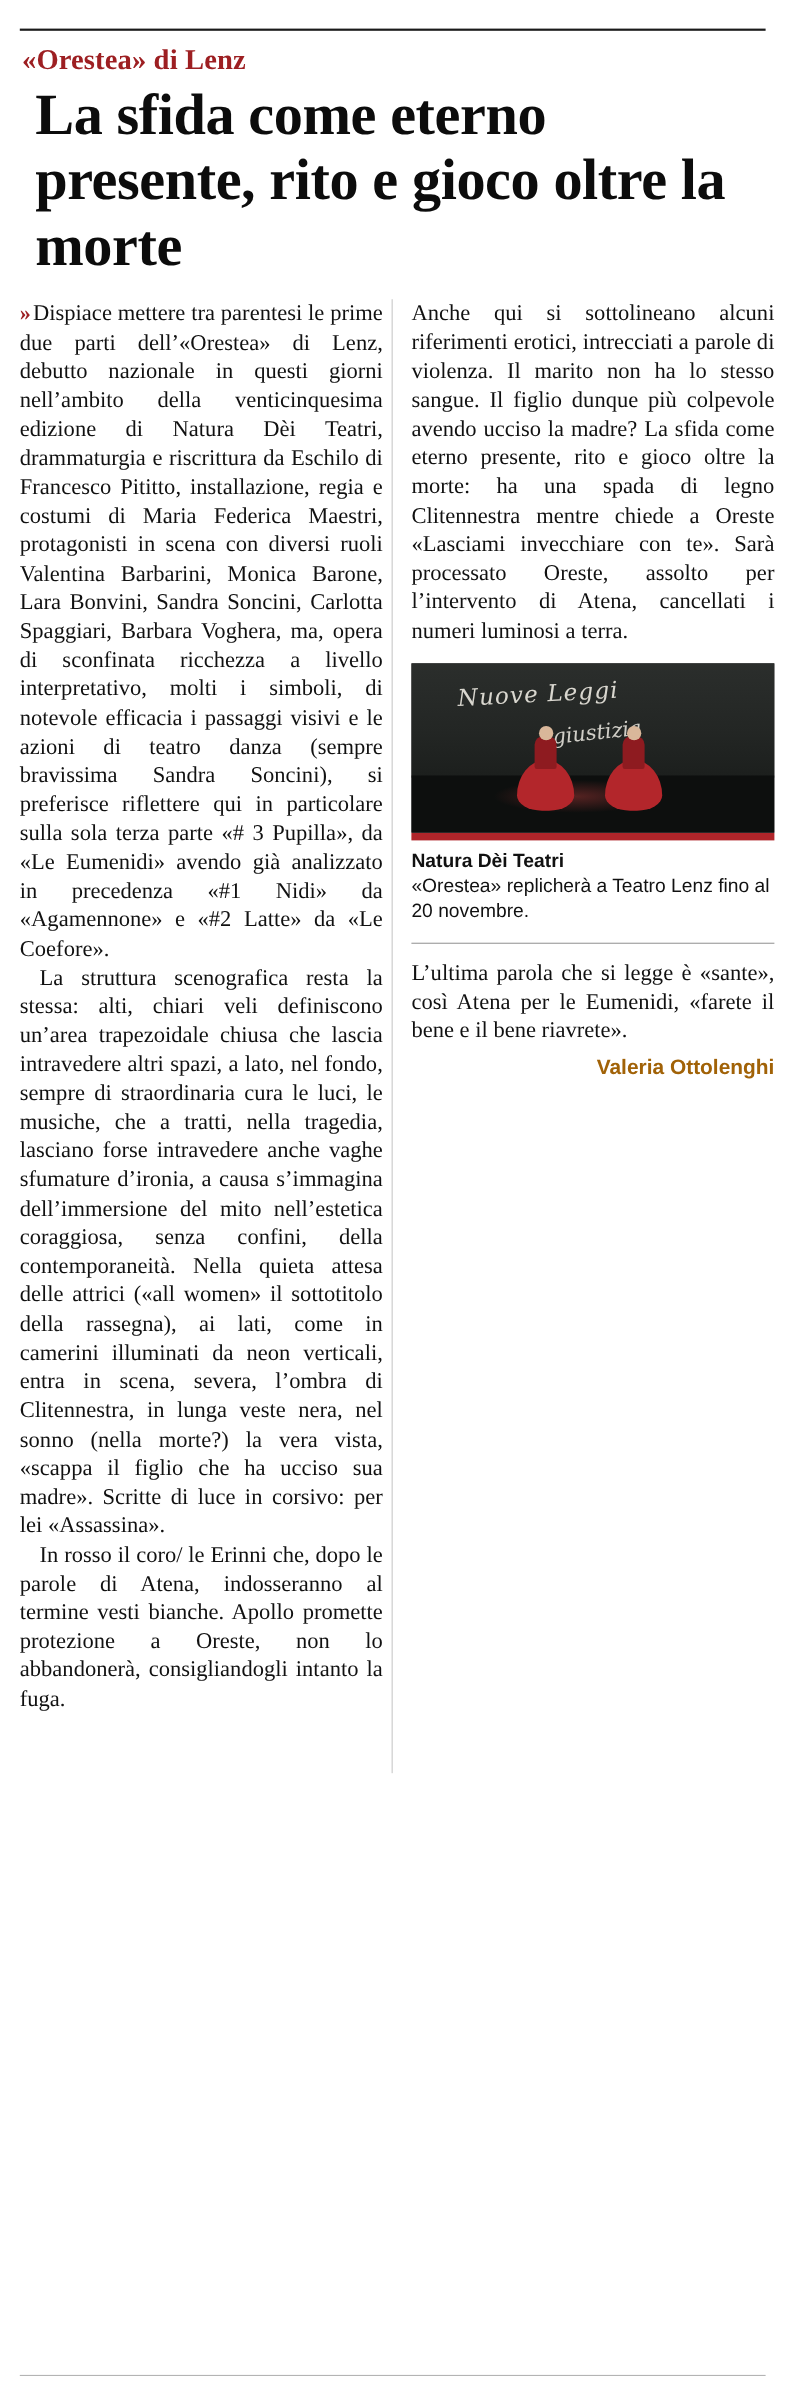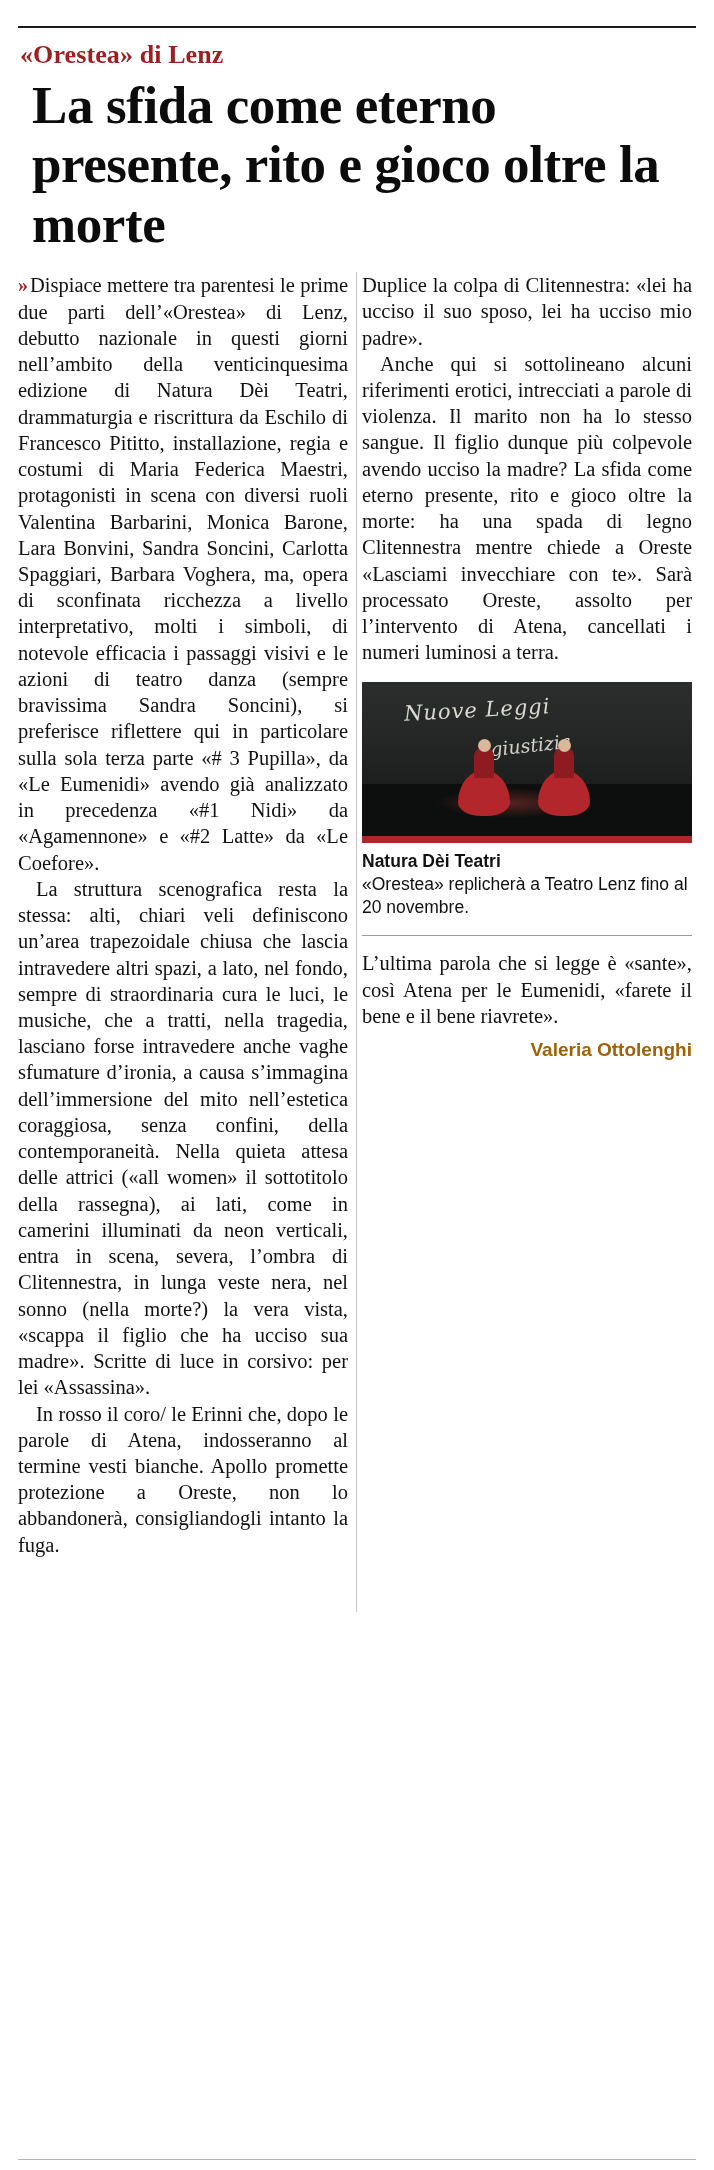--- a/index.html
+++ b/index.html
@@ -41,21 +41,21 @@
     font-family: "Liberation Serif", serif;
     font-size: 53px;
     line-height: 1.12;
     font-weight: bold;
     color: #0c0c0c;
     margin: 0 0 18px 14px;
     letter-spacing: -0.4px;
   }
   .columns {
     display: flex;
-    gap: 14px;
+    gap: 26px;
     align-items: flex-start;
   }
   .col {
     width: 330px;
     flex: 0 0 330px;
   }
   p.body {
     font-family: "Liberation Serif", serif;
     font-size: 20.5px;
     line-height: 1.28;
@@ -225,21 +225,20 @@
 
   <div class="columns">
 
     <div class="col">
       <p class="body"><span class="dingbat">»</span><span>Dispiace mettere tra parentesi le prime due parti dell’«Orestea» di Lenz, debutto nazionale in questi giorni nell’ambito della venticinquesima edizione di Natura Dèi Teatri, drammaturgia e riscrittura da Eschilo di Francesco Pititto, installazione, regia e costumi di Maria Federica Maestri, protagonisti in scena con diversi ruoli Valentina Barbarini, Monica Barone, Lara Bonvini, Sandra Soncini, Carlotta Spaggiari, Barbara Voghera, ma, opera di sconfinata ricchezza a livello interpretativo, molti i simboli, di notevole efficacia i passaggi visivi e le azioni di teatro danza (sempre bravissima Sandra Soncini), si preferisce riflettere qui in particolare sulla sola terza parte «# 3 Pupilla», da «Le Eumenidi» avendo già analizzato in precedenza «#1 Nidi» da «Agamennone» e «#2 Latte» da «Le Coefore».</span></p>
       <p class="body">La struttura scenografica resta la stessa: alti, chiari veli definiscono un’area trapezoidale chiusa che lascia intravedere altri spazi, a lato, nel fondo, sempre di straordinaria cura le luci, le musiche, che a tratti, nella tragedia, lasciano forse intravedere anche vaghe sfumature d’ironia, a causa s’immagina dell’immersione del mito nell’estetica coraggiosa, senza confini, della contemporaneità. Nella quieta attesa delle attrici («all women» il sottotitolo della rassegna), ai lati, come in camerini illuminati da neon verticali, entra in scena, severa, l’ombra di Clitennestra, in lunga veste nera, nel sonno (nella morte?) la vera vista, «scappa il figlio che ha ucciso sua madre». Scritte di luce in corsivo: per lei «Assassina».</p>
       <p class="body">In rosso il coro/ le Erinni che, dopo le parole di Atena, indosseranno al termine vesti bianche. Apollo promette protezione a Oreste, non lo abbandonerà, consigliandogli intanto la fuga.</p>
     </div>
 
     <div class="col">
-      <p class="body">Duplice la colpa di Clitennestra: «lei ha ucciso il suo sposo, lei ha ucciso mio padre».</p>
       <p class="body">Anche qui si sottolineano alcuni riferimenti erotici, intrecciati a parole di violenza. Il marito non ha lo stesso sangue. Il figlio dunque più colpevole avendo ucciso la madre? La sfida come eterno presente, rito e gioco oltre la morte: ha una spada di legno Clitennestra mentre chiede a Oreste «Lasciami invecchiare con te». Sarà processato Oreste, assolto per l’intervento di Atena, cancellati i numeri luminosi a terra.</p>
 
       <div class="figure">
         <div class="photo">
           <div class="board"></div>
           <div class="chalk">Nuove Leggi</div>
           <div class="chalk2">giustizia</div>
           <div class="floor"></div>
           <div class="glow"></div>
           <div class="fig-left">

